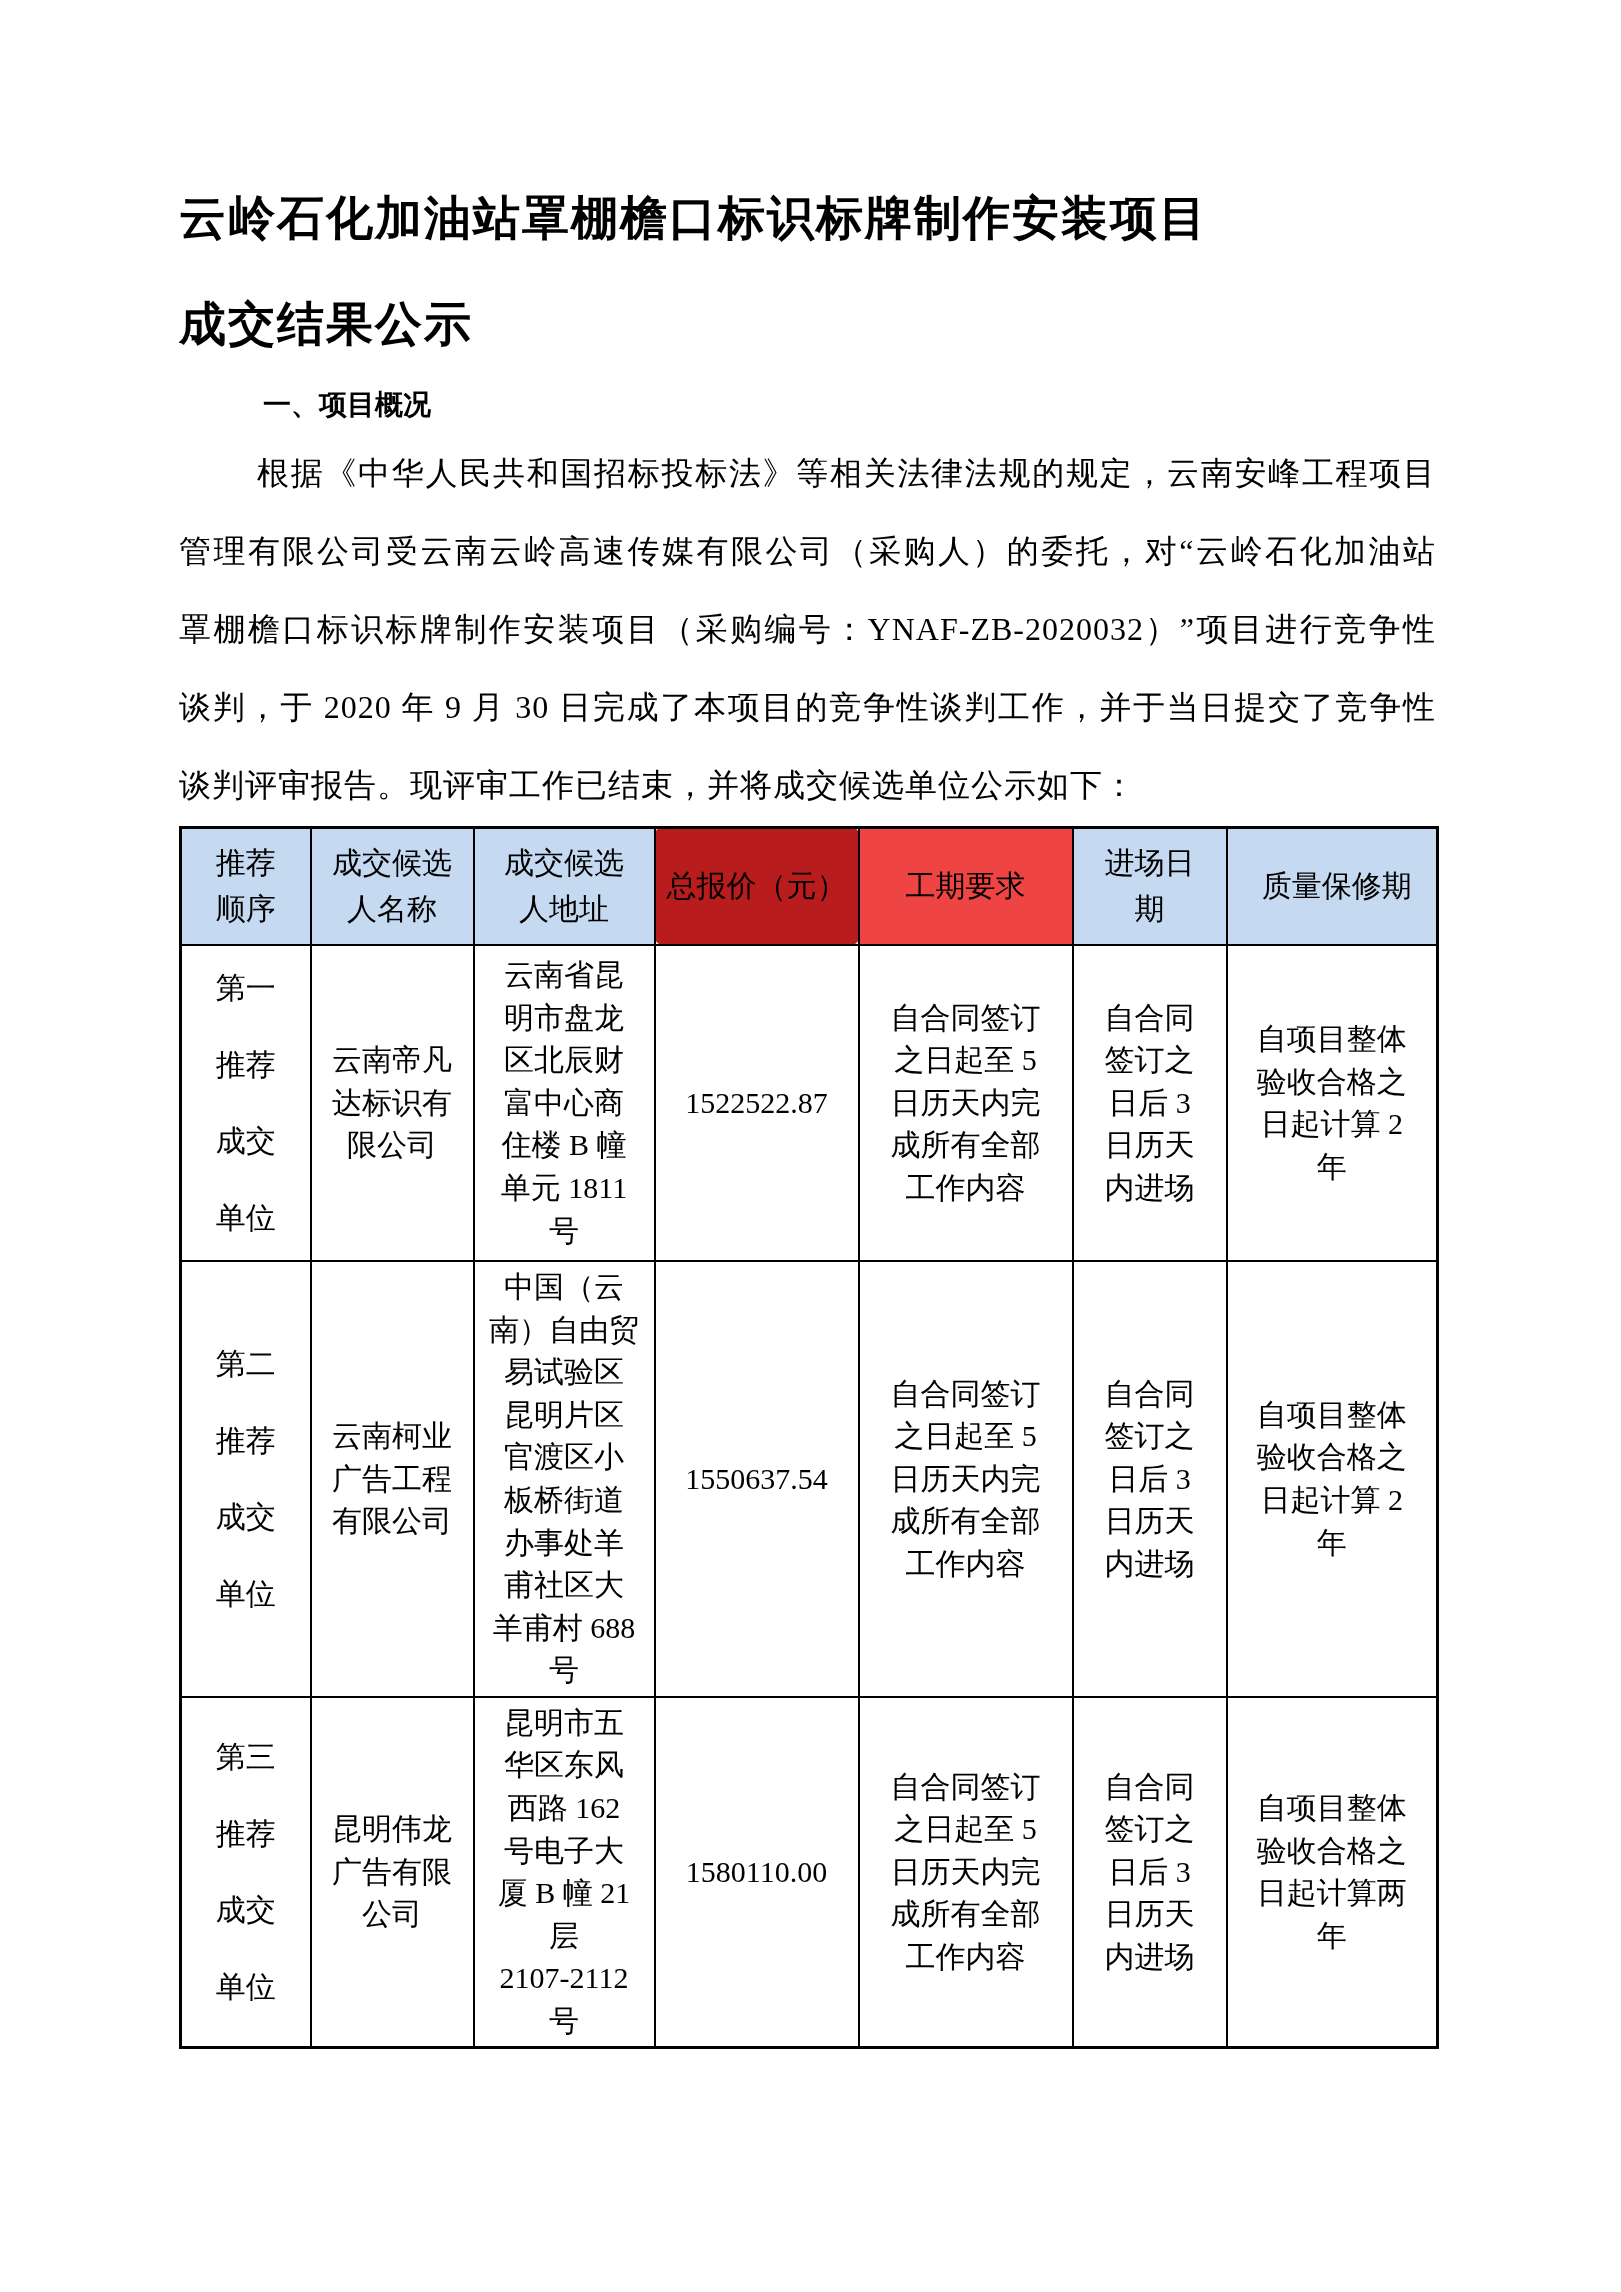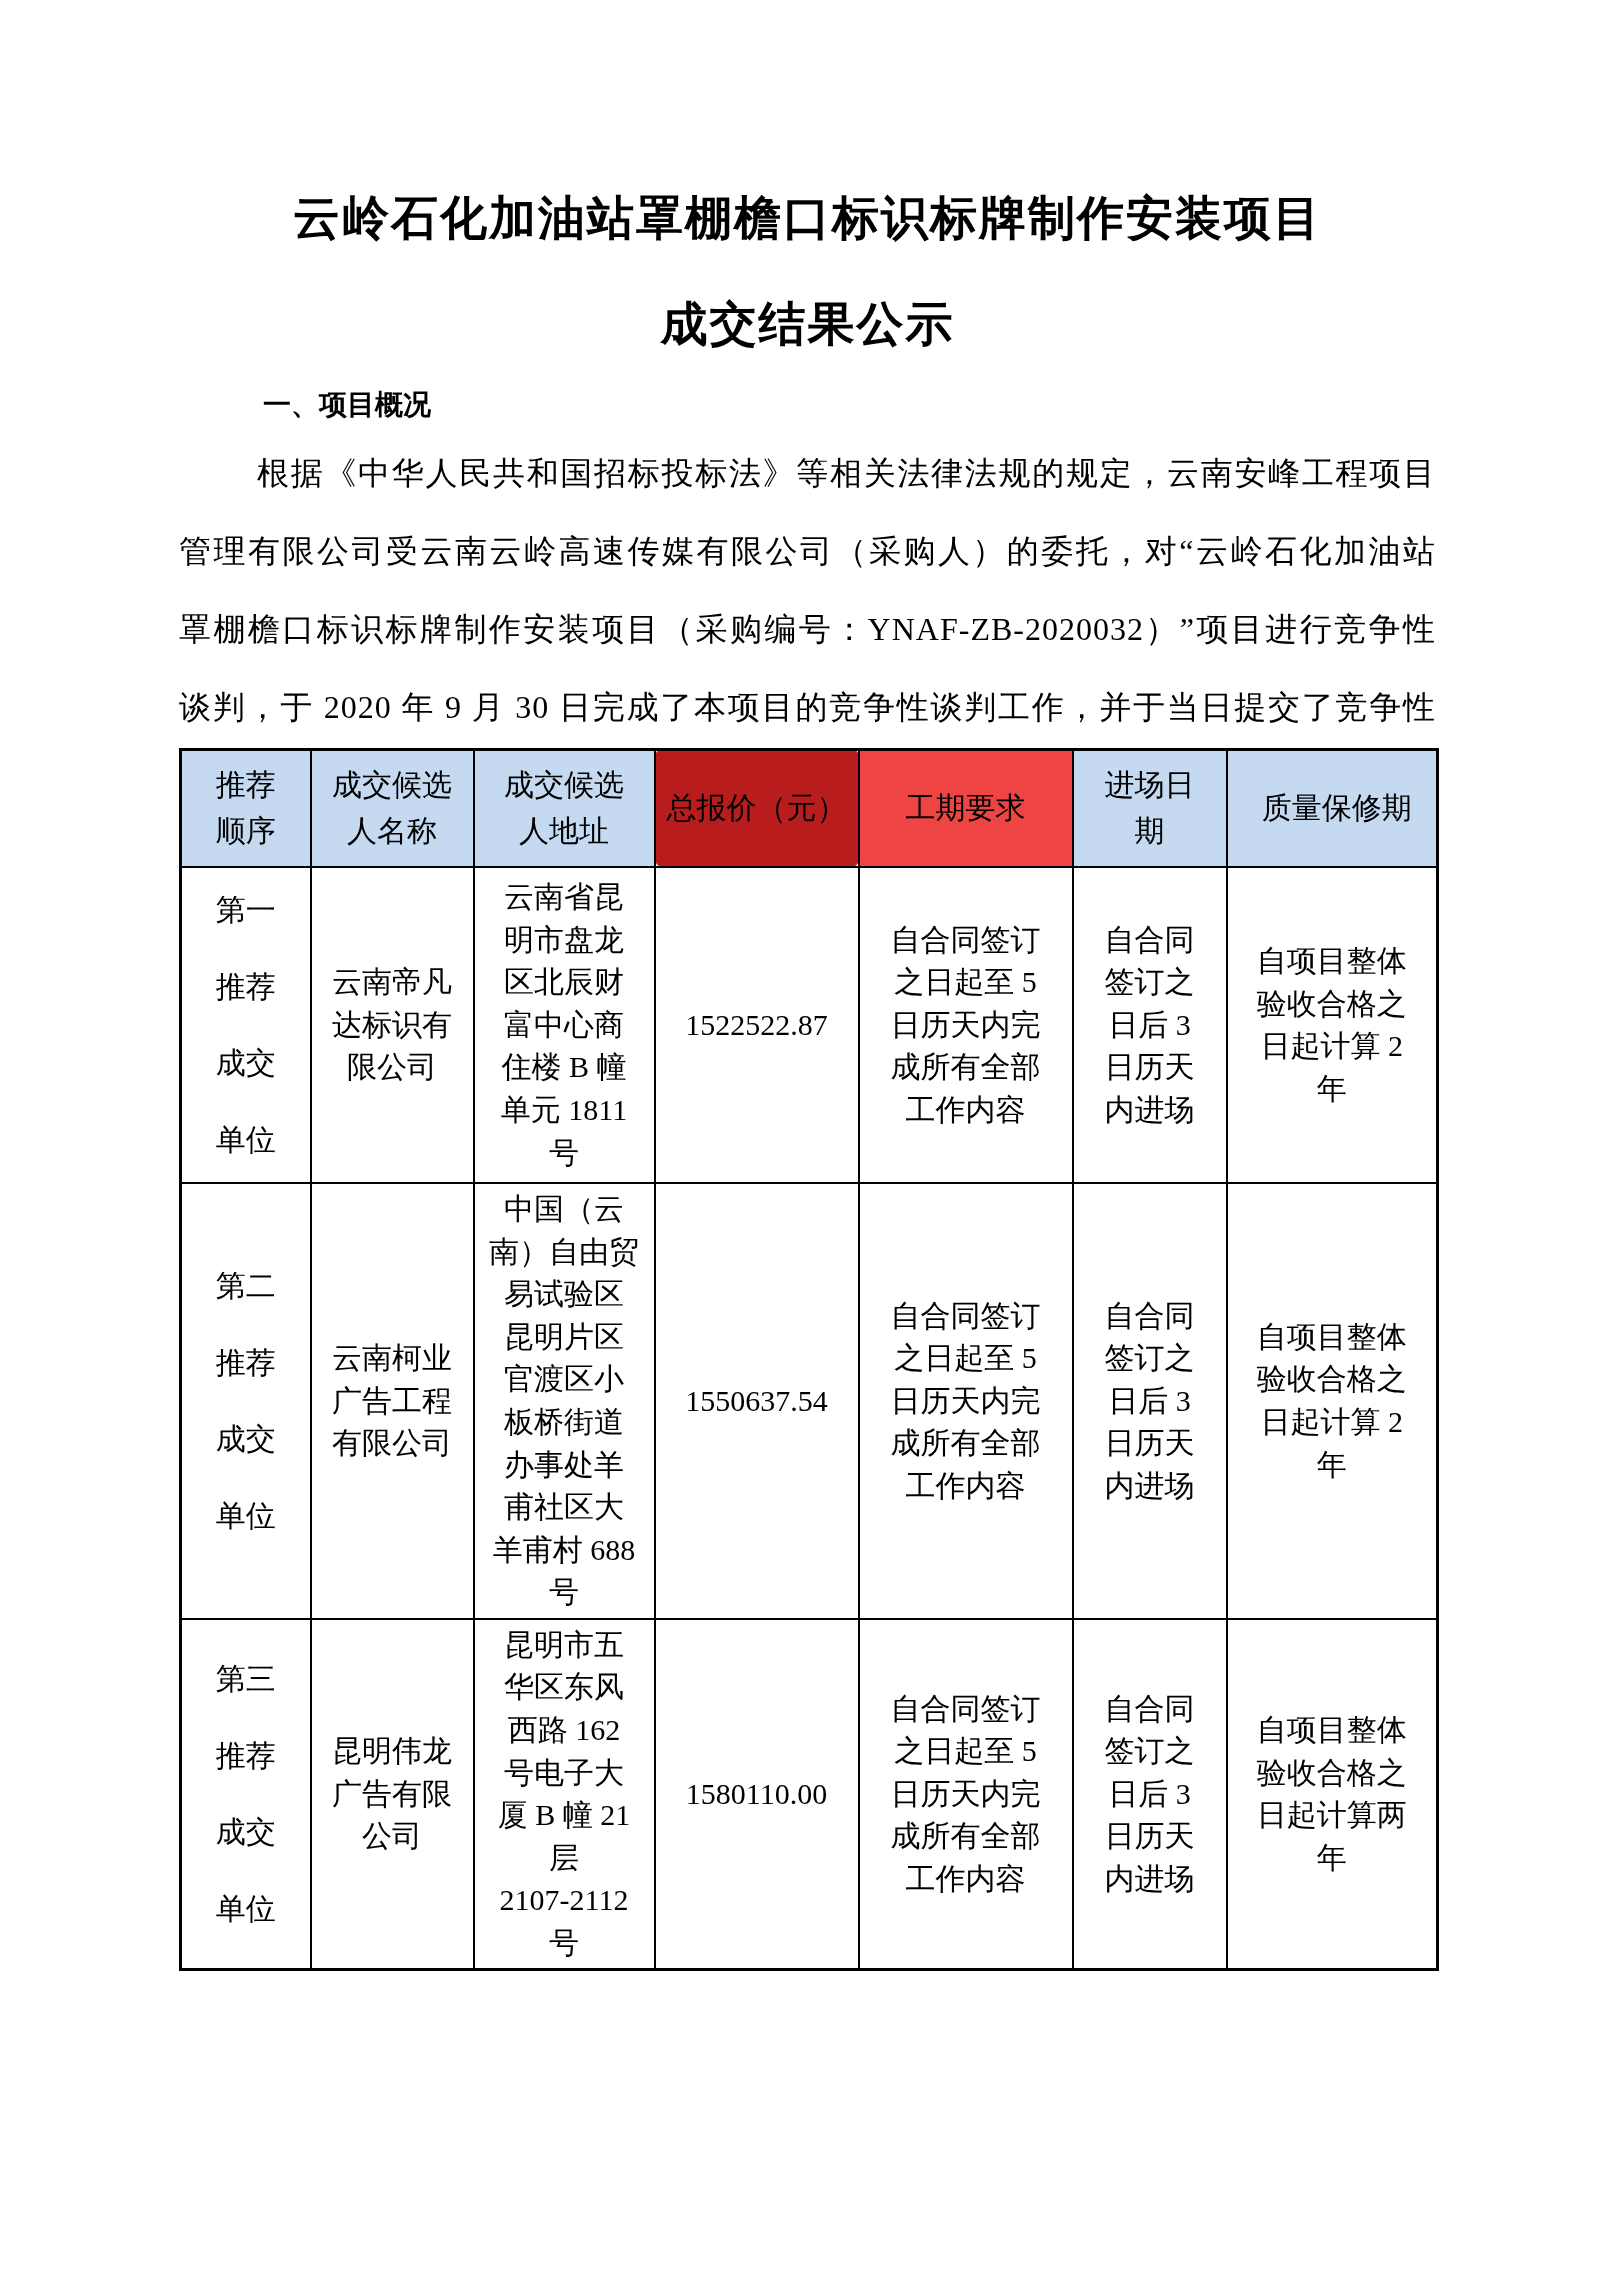--- a/index.html
+++ b/index.html
@@ -12,21 +12,20 @@
     font-family:"Liberation Serif","DejaVu Serif",serif;
     overflow:hidden;
   }
   .content {
     position:absolute;
     left:179px; top:0;
     width:1257px;
   }
   .doc-title {
     margin-top:165px;
-    text-align:center;
     font-size:47px;
     font-weight:bold;
     line-height:106px;
     letter-spacing:2px;
   }
   .section-heading {
     margin:5.9px 0 0 84px;
     font-size:28px;
     font-weight:bold;
     line-height:43px;
@@ -73,20 +72,21 @@
     <div class="doc-title">
       <div>云岭石化加油站罩棚檐口标识标牌制作安装项目</div>
       <div>成交结果公示</div>
     </div>
     <div class="section-heading">一、项目概况</div>
     <div class="paragraph" id="paragraph">
         <div class="para-line first">根据《中华人民共和国招标投标法》等相关法律法规的规定，云南安峰工程项目</div>
         <div class="para-line">管理有限公司受云南云岭高速传媒有限公司（采购人）的委托，对“云岭石化加油站</div>
         <div class="para-line">罩棚檐口标识标牌制作安装项目（采购编号：YNAF-ZB-2020032）”项目进行竞争性</div>
         <div class="para-line">谈判，于 2020 年 9 月 30 日完成了本项目的竞争性谈判工作，并于当日提交了竞争性</div>
+        <div class="para-line last">谈判评审报告。现评审工作已结束，并将成交候选单位公示如下：</div>
       </div>
     <table class="result-table" id="result-table">
         <colgroup>
           <col style="width: 130px;">
           <col style="width: 163px;">
           <col style="width: 181px;">
           <col style="width: 204px;">
           <col style="width: 214px;">
           <col style="width: 154px;">
           <col style="width: 211px;">

